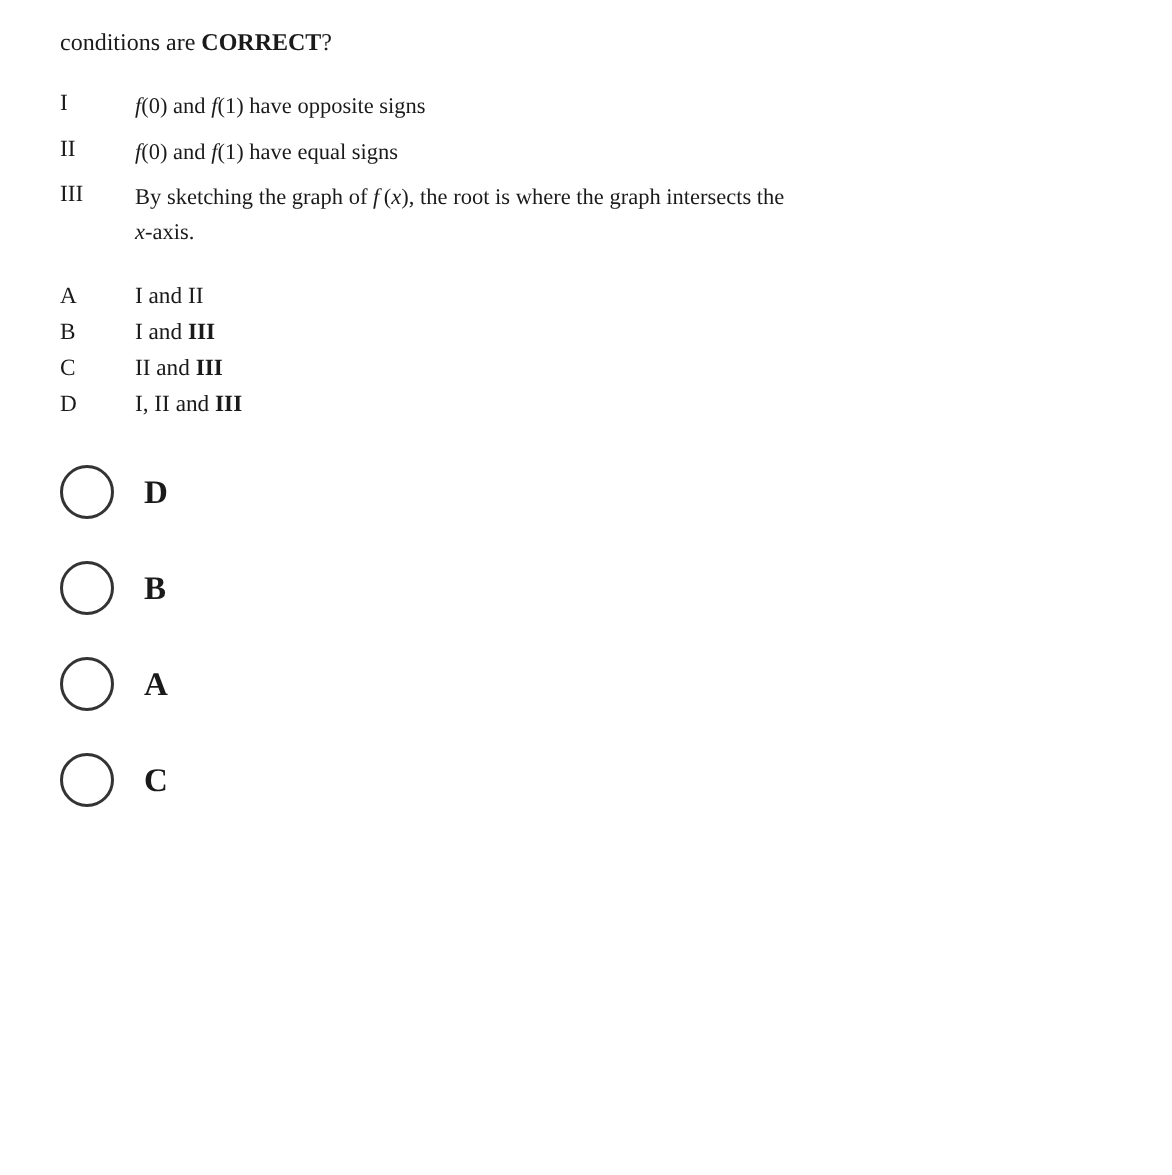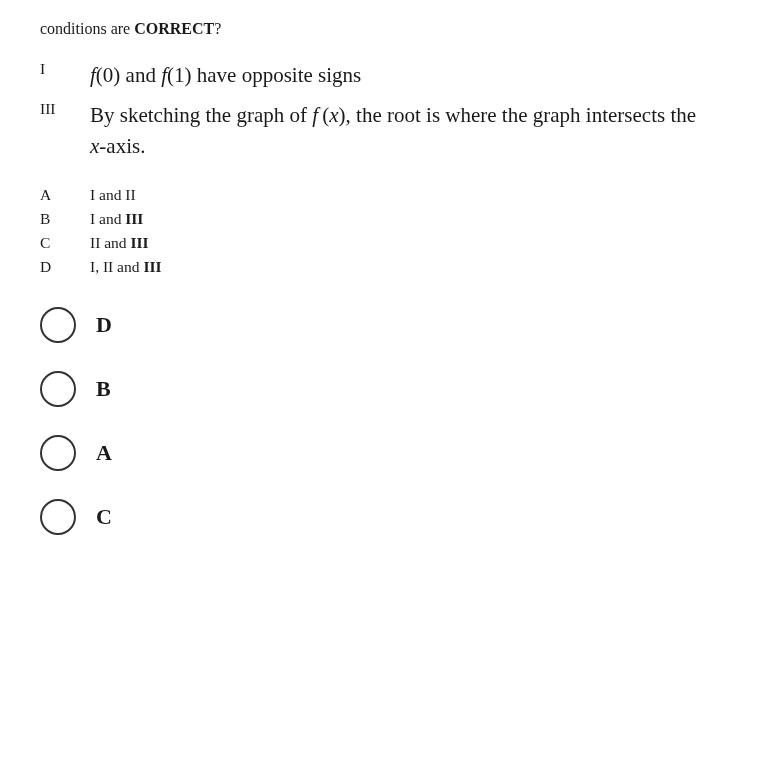--- a/index.html
+++ b/index.html
@@ -35,21 +35,21 @@
     }
 
     .stmt-num {
       width: 50px;
       font-style: normal;
       font-size: 15.5px;
       padding-right: 10px;
     }
 
     .stmt-text {
-      font-size: 21px;
+      font-size: 15px;
       line-height: 1.5;
     }
 
     .stmt-text .math {
       font-style: italic;
     }
 
     .options-table {
       width: 100%;
       border-collapse: collapse;
@@ -113,20 +113,26 @@
 
 <table class="statements-table">
   <tbody>
     <tr>
       <td class="stmt-num">I</td>
       <td class="stmt-text">
         <span class="math"><i>f</i></span><span>(0) and </span><span class="math"><i>f</i></span><span>(1) have opposite signs</span>
       </td>
     </tr>
     <tr>
+      <td class="stmt-num">II</td>
+      <td class="stmt-text">
+        <span class="math"><i>f</i></span><span>(0) and </span><span class="math"><i>f</i></span><span>(1) have equal signs</span>
+      </td>
+    </tr>
+    <tr>
       <td class="stmt-num">III</td>
       <td class="stmt-text">
         By sketching the graph of <i>f</i> (<i>x</i>), the root is where the graph intersects the<br>
         <span class="x-axis">x</span>-axis.
       </td>
     </tr>
   </tbody>
 </table>
 
 <table class="options-table">

